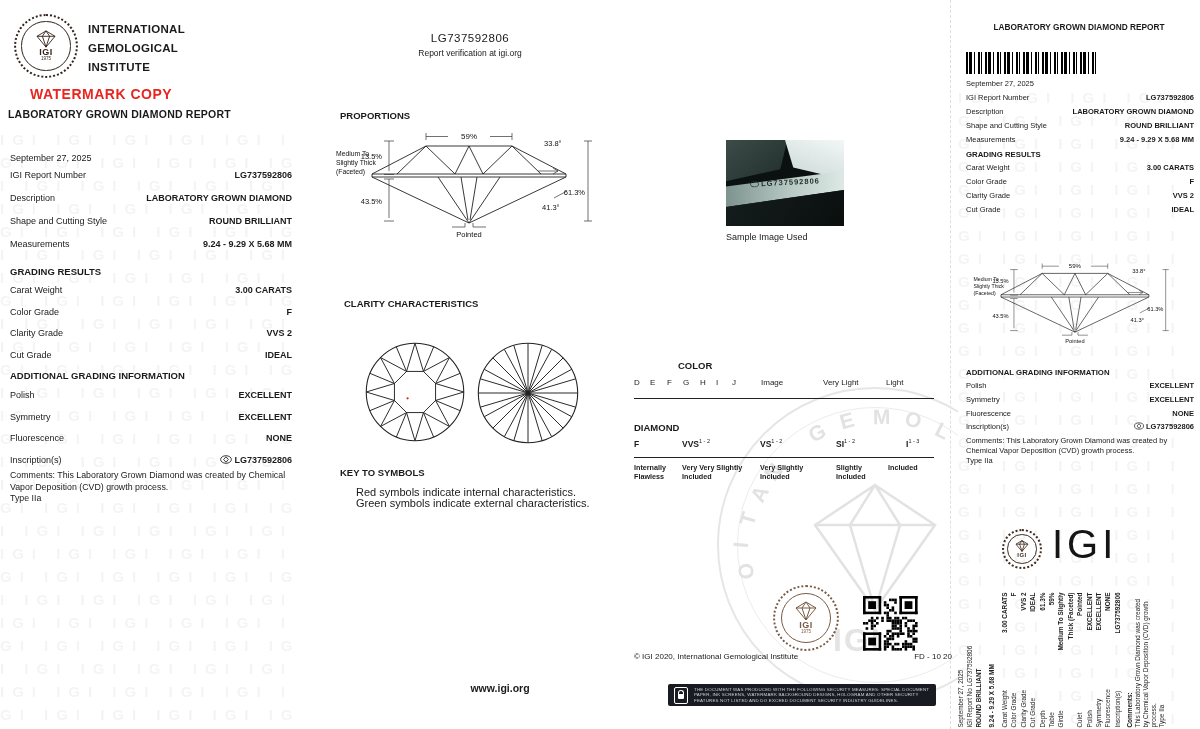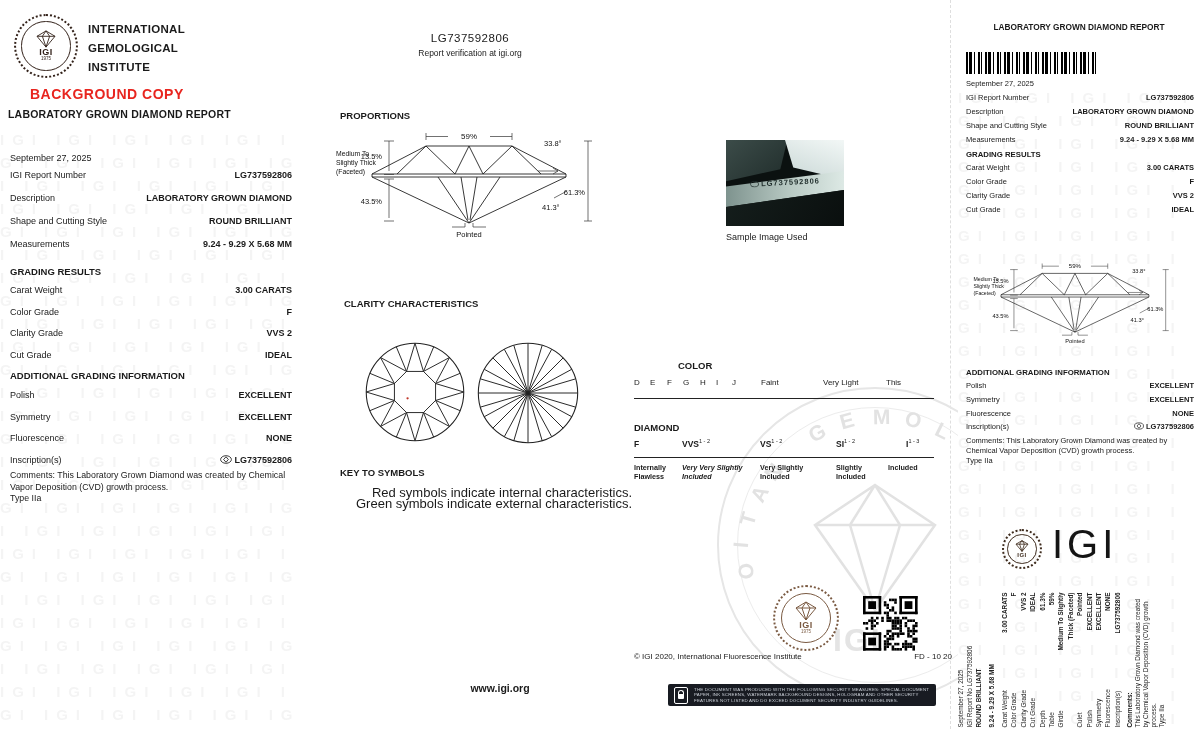--- a/index.html
+++ b/index.html
@@ -19,21 +19,21 @@
   .sect{font-size:9.5px;font-weight:bold;}
   .comments{font-size:8.8px;line-height:11.5px;}
   
   .seal{position:absolute;border-radius:50%;border:2.5px dotted currentColor;box-sizing:border-box;}
   .seal-in{position:absolute;inset:9%;border:1px solid currentColor;border-radius:50%;
            display:flex;flex-direction:column;align-items:center;justify-content:center;line-height:1;}
   .seal-igi{font-weight:bold;letter-spacing:.5px;}
   
   .verif-num{font-size:11.5px;letter-spacing:.5px;}
   .verif-note{font-size:8.5px;}
-  .keyline{font-size:13px;line-height:11px;text-align:right;}
+  .keyline{font-size:11px;line-height:11px;}
   .website{font-size:10.5px;font-weight:bold;}
   
   .scale-line{border-bottom:1px solid #222;}
   .cg{position:absolute;font-size:8px;}
   .range{position:absolute;font-size:8px;}
   .clg{position:absolute;font-size:8.5px;font-weight:bold;}
   .clg sup{font-size:5.5px;font-weight:normal;}
   .cl-label{position:absolute;font-size:7.2px;font-weight:bold;line-height:9px;}
   
   .sample{background:#0b1110;overflow:hidden;}
@@ -124,21 +124,21 @@
       </svg>
       <span class="seal-igi" style="font-size:9px;">IGI</span>
       <span style="font-size:4.5px;">1975</span>
     </div>
   </div>
   <div class="abs org">
     <div>INTERNATIONAL</div>
     <div>GEMOLOGICAL</div>
     <div>INSTITUTE</div>
   </div>
-  <div class="abs ecopy">BACKGROUND COPY</div>
+  <div class="abs ecopy">WATERMARK COPY</div>
   <div class="abs doc-title">LABORATORY GROWN DIAMOND REPORT</div>
 
   <div class="abs" style="left:10px;top:153px;font-size:9px;">September 27, 2025</div>
 
   <div class="abs" style="left:10px;top:170px;width:282px;">
     <div class="lrow" style="height:23px;">
       <span>IGI Report Number</span>
         <span class="v">LG737592806</span>
       </div>
     <div class="lrow" style="height:23px;">
@@ -268,38 +268,38 @@
 
     <div class="abs sect" style="left:4px;top:360px;margin-left:44px;">COLOR</div>
     <div class="abs" style="left:0;top:378px;width:310px;height:14px;">
       <span class="cg" style="left:4px;">D</span>
       <span class="cg" style="left:20px;">E</span>
       <span class="cg" style="left:37px;">F</span>
       <span class="cg" style="left:53px;">G</span>
       <span class="cg" style="left:70px;">H</span>
       <span class="cg" style="left:86px;">I</span>
       <span class="cg" style="left:102px;">J</span>
-      <span class="range" style="left:131px;">Faint</span>
+      <span class="range" style="left:131px;">Image</span>
       <span class="range" style="left:193px;">Very Light</span>
-      <span class="range" style="left:256px;">This</span>
+      <span class="range" style="left:256px;">Light</span>
     </div>
     <div class="abs scale-line" style="left:4px;top:398px;width:300px;"></div>
 
     <div class="abs sect" style="left:4px;top:422px;">DIAMOND</div>
     <div class="abs" style="left:0;top:438px;width:310px;height:14px;">
       <span class="clg" style="left:4px;"><span>F</span><sup></sup></span>
       <span class="clg" style="left:52px;"><span>VVS</span><sup>1 - 2</sup></span>
       <span class="clg" style="left:130px;"><span>VS</span><sup>1 - 2</sup></span>
       <span class="clg" style="left:206px;"><span>SI</span><sup>1 - 2</sup></span>
       <span class="clg" style="left:276px;"><span>I</span><sup>1 - 3</sup></span>
     </div>
     <div class="abs scale-line" style="left:4px;top:457px;width:300px;"></div>
     <div class="abs" style="left:0;top:463px;width:328px;height:24px;">
       <div class="cl-label" style="left:4px;width:54px;">Internally Flawless</div>
-      <div class="cl-label" style="left:52px;width:78px;font-style:italic;">Very Very Slightly Included</div>
+      <div class="cl-label" style="left:52px;width:78px;">Very Very Slightly Included</div>
       <div class="cl-label" style="left:130px;width:70px;">Very Slightly Included</div>
       <div class="cl-label" style="left:206px;width:56px;">Slightly Included</div>
       <div class="cl-label" style="left:258px;width:62px;">Included</div>
     </div>
 
     <div class="seal" style="left:143px;top:585px;width:66px;height:66px;color:#7a5a42;">
       <div class="seal-in">
         <svg width="26" height="20" viewBox="0 0 26 20">
           <path d="M13 1 L23 7 L13 19 L3 7 Z M3 7 H23 M13 1 L9 7 L13 19 M13 1 L17 7 L13 19" fill="none" stroke="currentColor" stroke-width="1"></path>
         </svg>
@@ -436,21 +436,21 @@
         <rect x="36.4" y="0" width="2.6" height="18.2" fill="#000"></rect>
         <rect x="52" y="0" width="2.6" height="18.2" fill="#000"></rect>
         <rect x="41.6" y="5.2" width="7.800000000000001" height="7.800000000000001" fill="#000"></rect>
         <rect x="0" y="36.4" width="18.2" height="2.6" fill="#000"></rect>
         <rect x="0" y="52" width="18.2" height="2.6" fill="#000"></rect>
         <rect x="0" y="36.4" width="2.6" height="18.2" fill="#000"></rect>
         <rect x="15.600000000000001" y="36.4" width="2.6" height="18.2" fill="#000"></rect>
         <rect x="5.2" y="41.6" width="7.800000000000001" height="7.800000000000001" fill="#000"></rect>
       </svg>
 
-    <div class="abs" style="left:4px;top:652px;font-size:8px;">© IGI 2020, International Fluorescence Institute</div>
+    <div class="abs" style="left:4px;top:652px;font-size:8px;">© IGI 2020, International Gemological Institute</div>
     <div class="abs" style="right:6px;top:652px;font-size:8px;">FD - 10 20</div>
 
     <div class="abs sec-strip" style="left:38px;top:684px;width:268px;height:22px;">
       <div class="lockdoc">
           <div class="sh"></div>
           <div class="bo"></div>
         </div>
       <div class="sec-text">THE DOCUMENT WAS PRODUCED WITH THE FOLLOWING SECURITY MEASURES: SPECIAL DOCUMENT PAPER, INK SCREENS, WATERMARK BACKGROUND DESIGNS, HOLOGRAM AND OTHER SECURITY FEATURES NOT LISTED AND DO EXCEED DOCUMENT SECURITY INDUSTRY GUIDELINES.</div>
     </div>
   </div>

